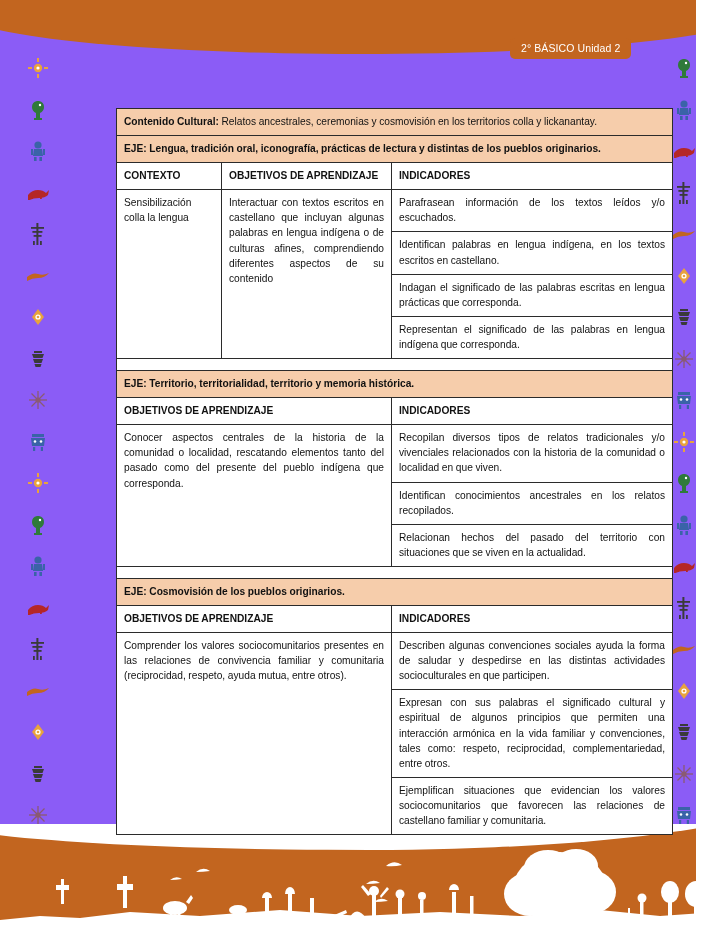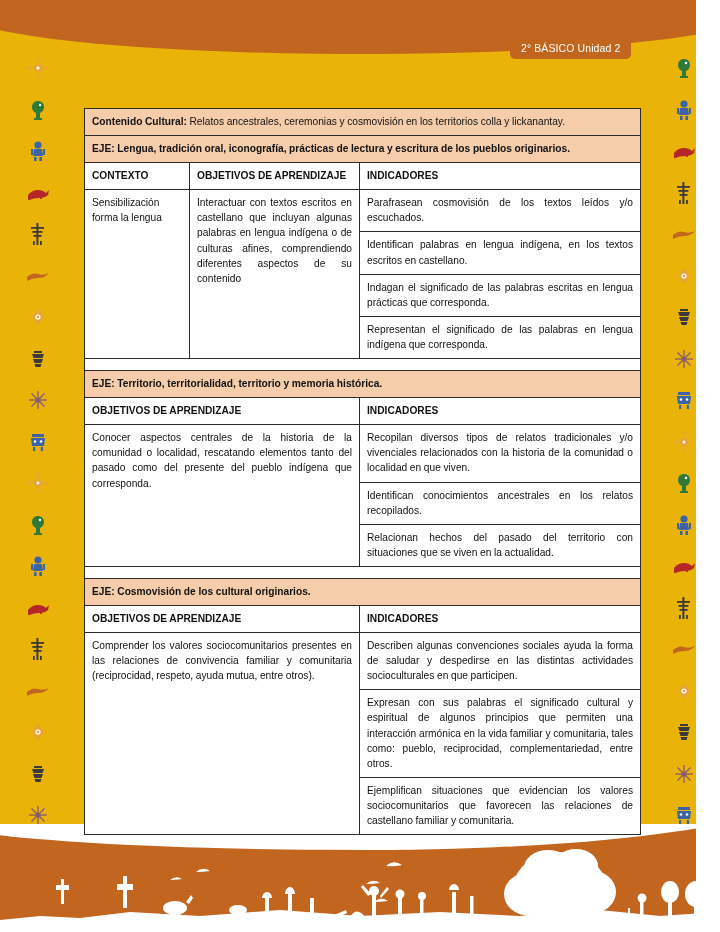--- a/index.html
+++ b/index.html
@@ -6,21 +6,21 @@
   html, body {
     margin: 0; padding: 0;
     width: 720px; height: 932px;
     background: #ffffff;
     font-family: "Liberation Sans", sans-serif;
     overflow: hidden;
   }
   #page {
     position: relative;
     width: 696px; height: 932px;
-    background: #eab308;
+    background: #8b5cf6;
     overflow: hidden;
     text-decoration: underline;
   }
 
   
   .top-banner {
     position: absolute;
     top: -46px; left: -40px;
     width: 800px; height: 100px;
     background: #c2651f;
@@ -80,21 +80,21 @@
   .deco-icon {
     width: 26px; height: 26px;
     margin-bottom: 15.5px;
     display: flex; align-items: center; justify-content: center;
   }
   .deco-icon svg { display: block; }
 
   
   .sheet {
     position: absolute;
-    top: 108px; left: 84px;
+    top: 108px; left: 116px;
     width: 556px;
     z-index: 5;
   }
   table.plan {
     width: 100%;
     border-collapse: collapse;
     table-layout: fixed;
     background: #ffffff;
   }
   table.plan td {
@@ -472,31 +472,31 @@
       <colgroup>
         <col style="width:105px">
         <col style="width:170px">
         <col style="width:281px">
       </colgroup>
       <tbody>
         <tr>
           <td class="band" colspan="3"><span>Contenido Cultural:</span><span class="reg"> Relatos ancestrales, ceremonias y cosmovisión en los territorios colla y lickanantay.</span></td>
         </tr>
       <tr>
-            <td class="band" colspan="3">EJE: Lengua, tradición oral, iconografía, prácticas de lectura y escritura de los pueblos originarios.</td>
+            <td class="band" colspan="3">EJE: Lengua, tradición oral, iconografía, prácticas de lectura y distintas de los pueblos originarios.</td>
           </tr>
           <tr>
             <td class="colhead">CONTEXTO</td>
             <td class="colhead">OBJETIVOS DE APRENDIZAJE</td>
             <td class="colhead">INDICADORES</td>
           </tr>
           <tr>
-            <td class="ctx" rowspan="4">Sensibilización forma la lengua</td>
+            <td class="ctx" rowspan="4">Sensibilización colla la lengua</td>
             <td class="body" rowspan="4">Interactuar con textos escritos en castellano que incluyan algunas palabras en lengua indígena o de culturas afines, comprendiendo diferentes aspectos de su contenido</td>
-            <td class="body">Parafrasean cosmovisión de los textos leídos y/o escuchados.</td>
+            <td class="body">Parafrasean información de los textos leídos y/o escuchados.</td>
           </tr>
           <tr>
             <td class="body">Identifican palabras en lengua indígena, en los textos escritos en castellano.</td>
           </tr>
           <tr>
             <td class="body">Indagan el significado de las palabras escritas en lengua prácticas que corresponda.</td>
           </tr>
           <tr>
             <td class="body">Representan el significado de las palabras en lengua indígena que corresponda.</td>
           </tr>
@@ -517,32 +517,32 @@
           <tr>
             <td class="body">Identifican conocimientos ancestrales en los relatos recopilados.</td>
           </tr>
           <tr>
             <td class="body">Relacionan hechos del pasado del territorio con situaciones que se viven en la actualidad.</td>
           </tr>
           <tr class="spacer-row">
             <td colspan="3"></td>
           </tr>
           <tr>
-            <td class="band" colspan="3">EJE: Cosmovisión de los cultural originarios.</td>
+            <td class="band" colspan="3">EJE: Cosmovisión de los pueblos originarios.</td>
           </tr>
           <tr>
             <td class="colhead" colspan="2">OBJETIVOS DE APRENDIZAJE</td>
             <td class="colhead">INDICADORES</td>
           </tr>
           <tr>
             <td class="body" rowspan="3" colspan="2">Comprender los valores sociocomunitarios presentes en las relaciones de convivencia familiar y comunitaria (reciprocidad, respeto, ayuda mutua, entre otros).</td>
             <td class="body">Describen algunas convenciones sociales ayuda la forma de saludar y despedirse en las distintas actividades socioculturales en que participen.</td>
           </tr>
           <tr>
-            <td class="body">Expresan con sus palabras el significado cultural y espiritual de algunos principios que permiten una interacción armónica en la vida familiar y comunitaria, tales como: pueblo, reciprocidad, complementariedad, entre otros.</td>
+            <td class="body">Expresan con sus palabras el significado cultural y espiritual de algunos principios que permiten una interacción armónica en la vida familiar y convenciones, tales como: respeto, reciprocidad, complementariedad, entre otros.</td>
           </tr>
           <tr>
             <td class="body">Ejemplifican situaciones que evidencian los valores sociocomunitarios que favorecen las relaciones de castellano familiar y comunitaria.</td>
           </tr>
         </tbody>
     </table>
   </div>
 
   <div class="bottom-banner">
     <div class="bottom-curve"></div>

